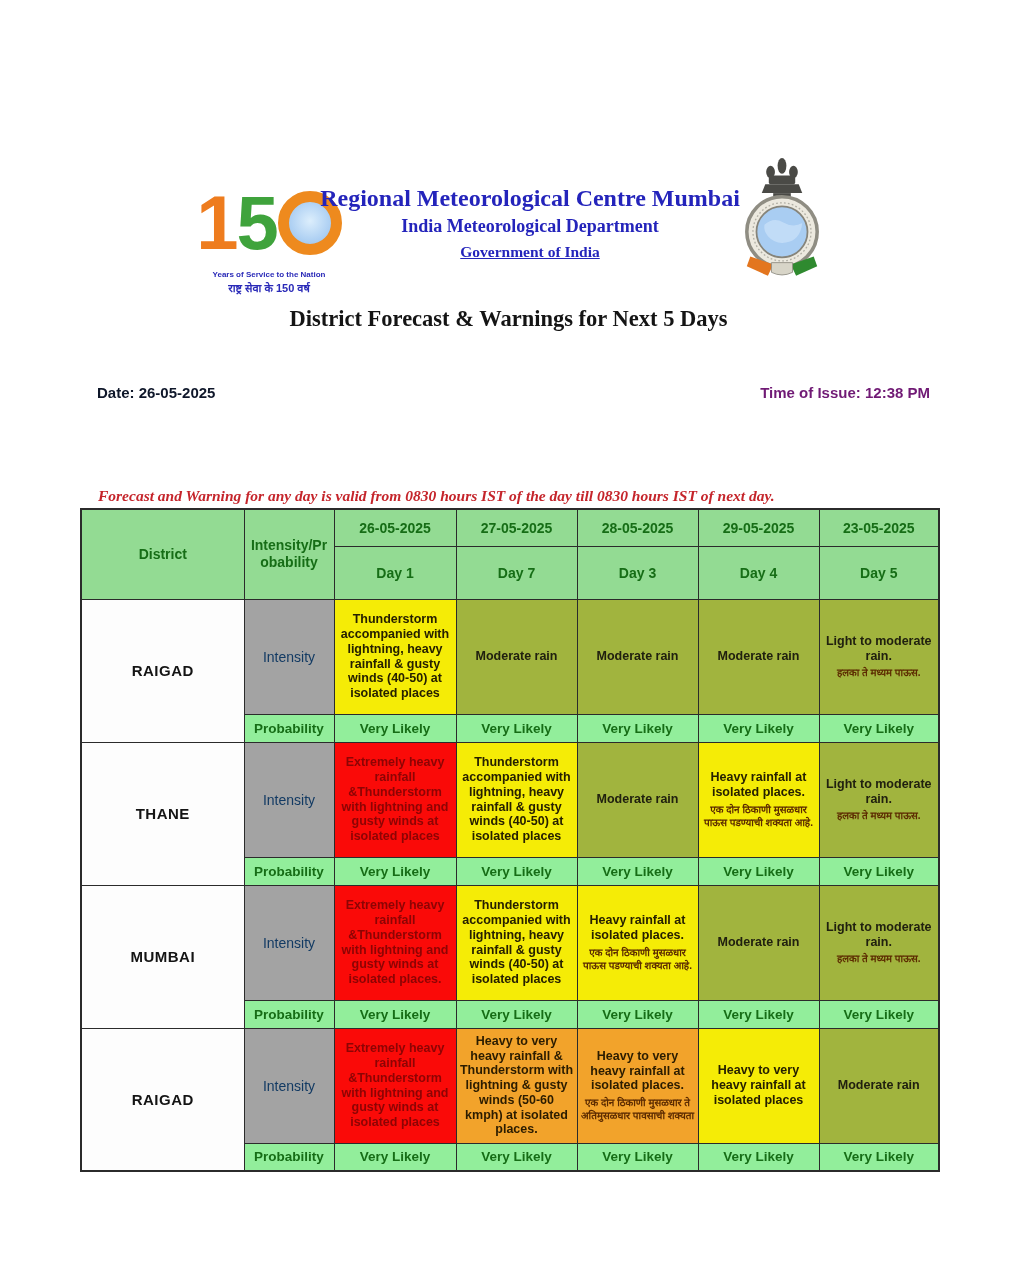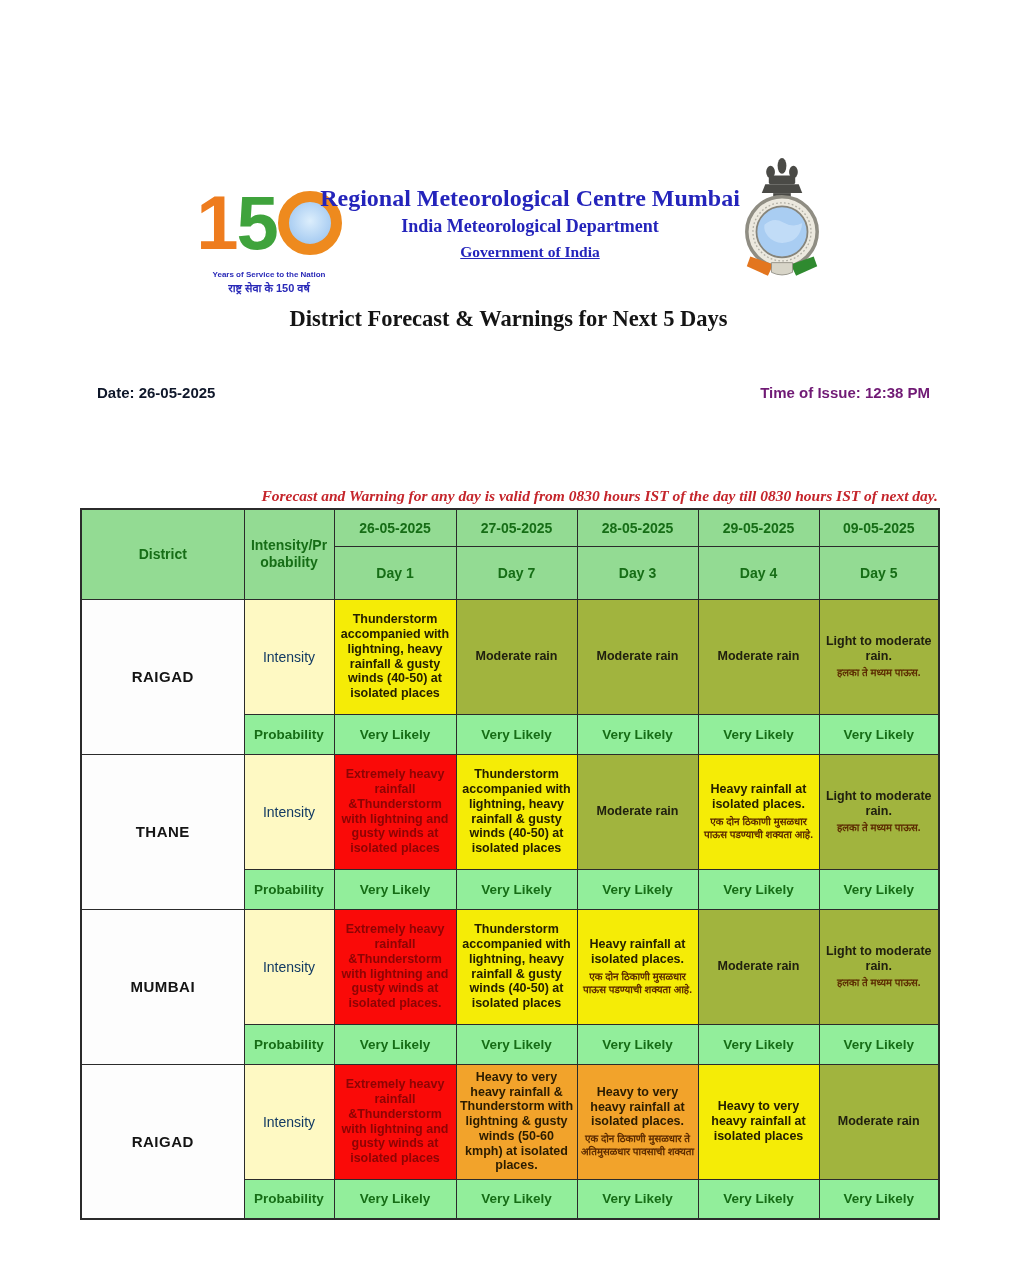--- a/index.html
+++ b/index.html
@@ -24,35 +24,35 @@
   .org-line3{font-size:16.5px;line-height:1.45;}
   .org-line4{font-size:15.5px;line-height:1.5;text-decoration:underline;}
 
   .emblem{position:absolute;left:738px;top:148px;}
 
   
   .doc-title{position:absolute;left:0;top:306px;width:100%;text-align:center;
              font-family:"Liberation Serif",serif;font-weight:bold;font-size:22.5px;color:#141414;}
   .meta-date{position:absolute;left:97px;top:384px;font-size:15px;font-weight:bold;color:#0f172a;}
   .meta-time{position:absolute;right:87px;top:384px;font-size:15px;font-weight:bold;color:#701a75;}
-  .notice{position:absolute;left:80px;top:487px;width:858px;text-align:right;
+  .notice{position:absolute;left:98px;top:487px;width:858px;text-align:left;
           font-family:"Liberation Serif",serif;font-style:italic;font-weight:bold;
           font-size:15.5px;color:#c5252b;}
 
   
   table.forecast{position:absolute;left:80px;top:508px;width:858px;border-collapse:collapse;
                  table-layout:fixed;border:2px solid #2b2b2b;}
   table.forecast td,table.forecast th{border:1px solid #2b2b2b;padding:1px 3px;text-align:center;
                  vertical-align:middle;overflow:hidden;}
-  tr.h-date{height:37px;} tr.h-day{height:53px;} tr.r-int{height:115px;} tr.r-prob{height:40px;padding-left:48px;}
+  tr.h-date{height:37px;} tr.h-day{height:53px;} tr.r-int{height:115px;} tr.r-prob{height:28px;padding-left:48px;}
 
   th.hdr{background:#93db93;color:#166d16;font-size:14px;font-weight:bold;}
   th.hdr-ip{overflow-wrap:anywhere;line-height:1.25;}
   td.district{background:#fdfdfd;color:#141414;font-size:15px;font-weight:bold;letter-spacing:0.5px;}
-  td.int-label{background:#fef9c3;color:#123a63;font-size:14px;font-weight:normal;}
+  td.int-label{background:#a3a3a3;color:#123a63;font-size:14px;font-weight:normal;}
   td.prob-label,td.prob{background:#92ee9b;color:#166d16;font-size:13.5px;font-weight:bold;}
 
   td.fcell{font-size:12.5px;font-weight:bold;line-height:1.18;}
   td.sev-red{background:#fa0a08;color:#8c0404;}
   td.sev-orange{background:#f2a32b;color:#2b1c00;}
   td.sev-yellow{background:#f5ec06;color:#262000;}
   td.sev-green{background:#a1b43e;color:#20200f;}
   .cell-sub{font-size:10px;font-weight:bold;margin-top:3px;color:#5c2b00;line-height:1.3;}
 </style>
 </head>
@@ -112,21 +112,21 @@
         <col style="width: 120px;">
       </colgroup>
       <thead>
         <tr class="h-date">
           <th class="hdr" rowspan="2">District</th>
           <th class="hdr hdr-ip" rowspan="2">Intensity/Probability</th>
           <th class="hdr">26-05-2025</th>
           <th class="hdr">27-05-2025</th>
           <th class="hdr">28-05-2025</th>
           <th class="hdr">29-05-2025</th>
-          <th class="hdr">09-05-2025</th>
+          <th class="hdr">23-05-2025</th>
         </tr>
         <tr class="h-day">
           <th class="hdr">Day 1</th>
           <th class="hdr">Day 7</th>
           <th class="hdr">Day 3</th>
           <th class="hdr">Day 4</th>
           <th class="hdr">Day 5</th>
         </tr>
       </thead>
       <tbody>

